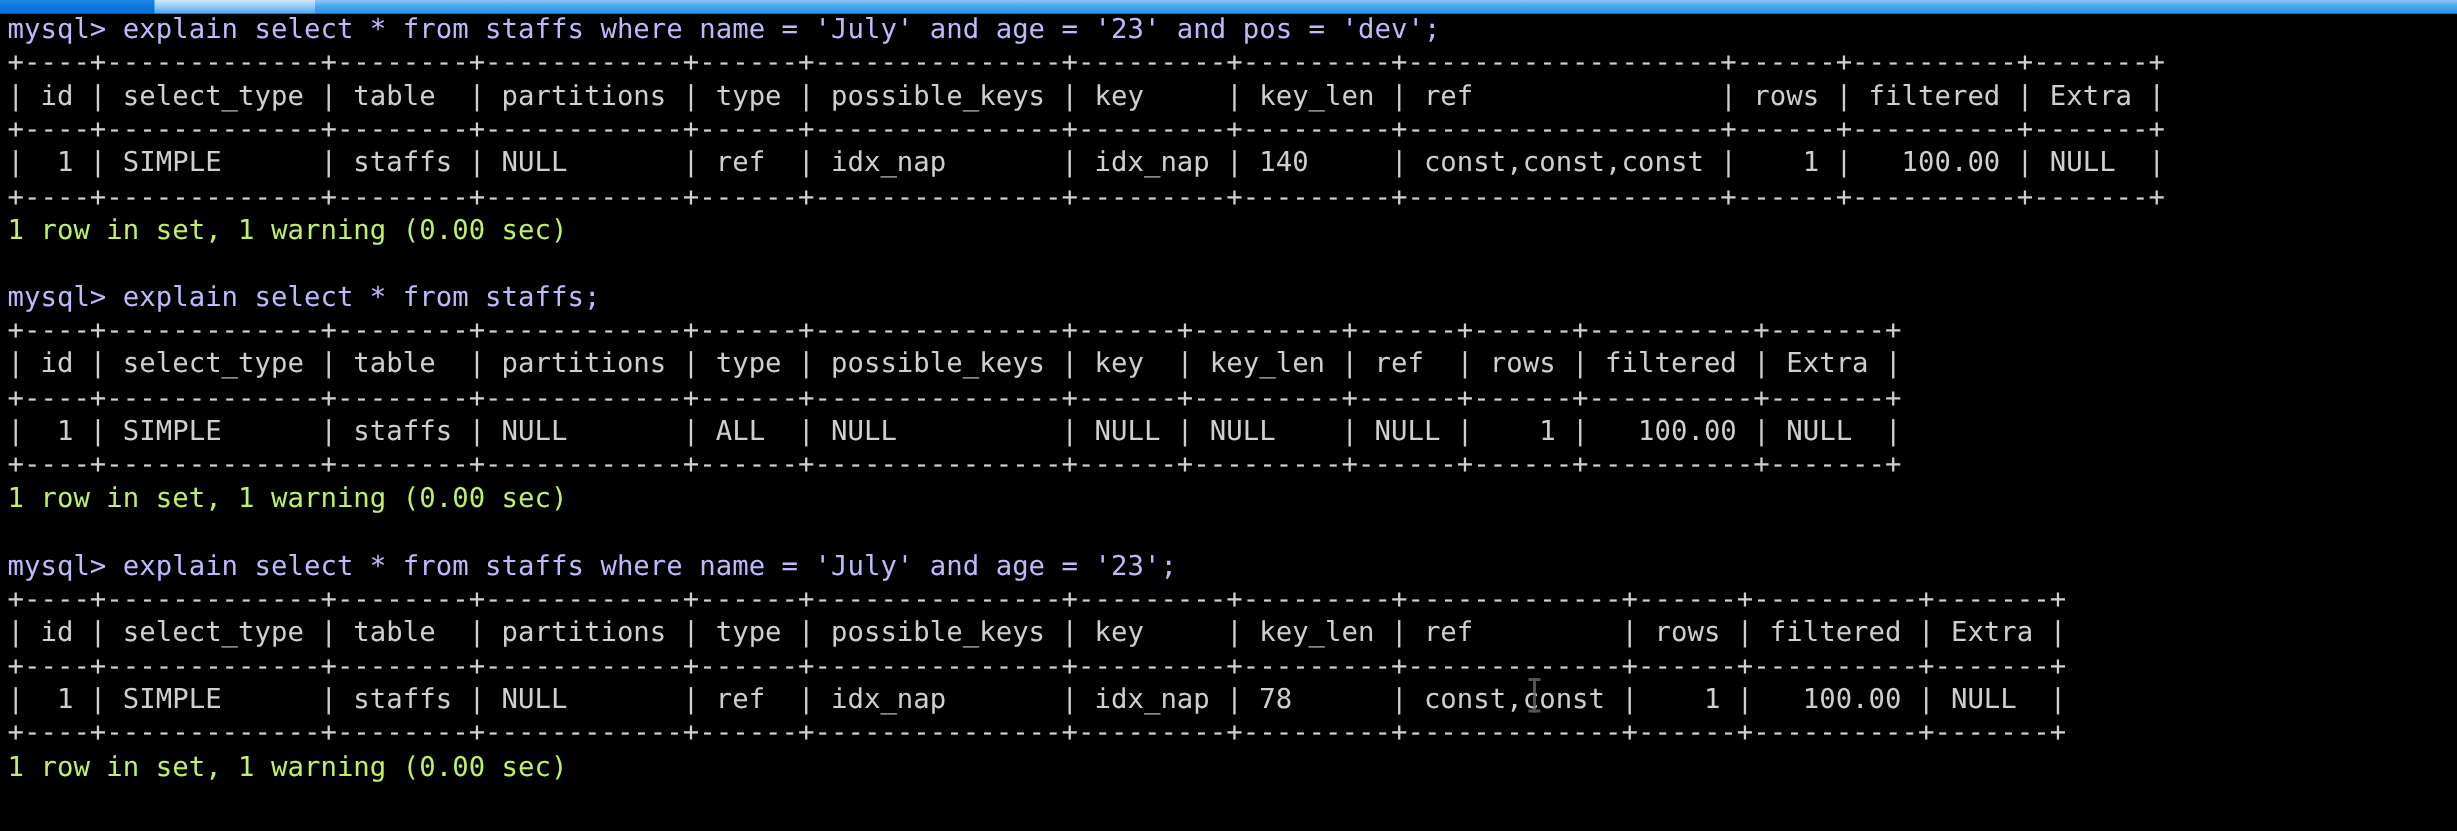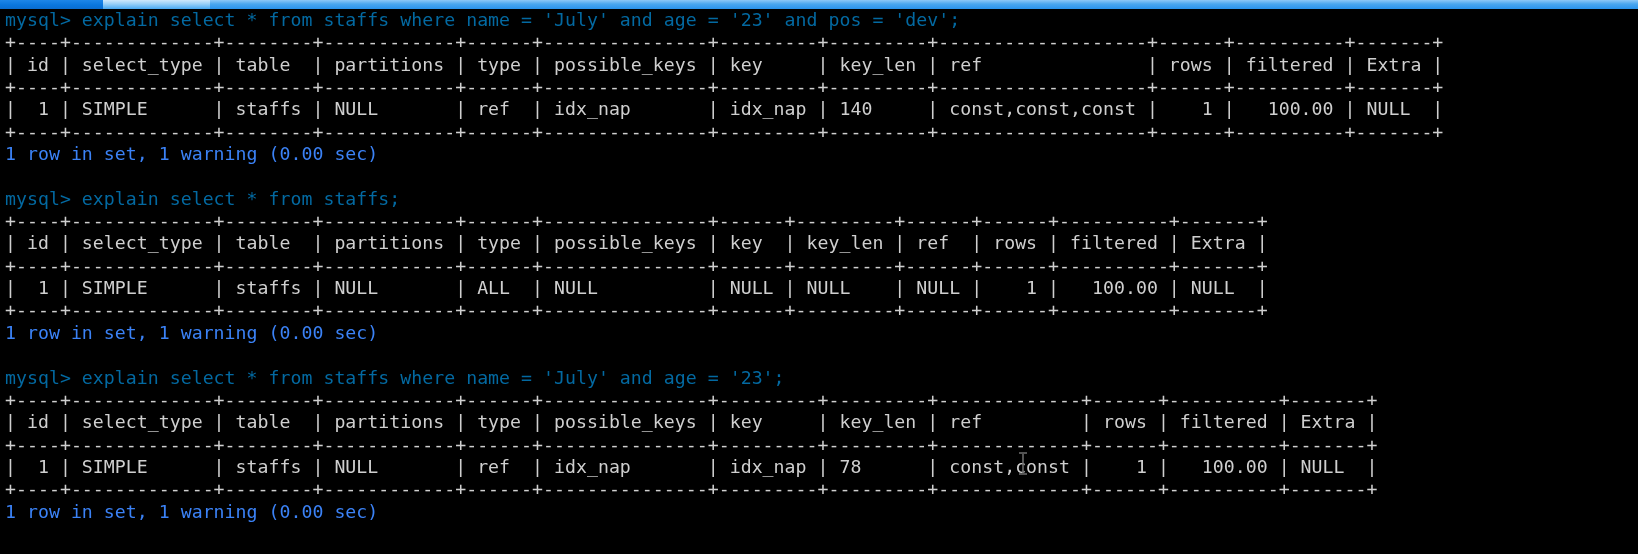--- a/index.html
+++ b/index.html
@@ -53,27 +53,27 @@
     -webkit-font-smoothing: antialiased;
   }
   .term-line {
     height: 22.35px;
     white-space: pre;
   }
   .term-line.blank-line {
     height: 22.35px;
   }
   .prompt-line {
-    color: #0369a1;
+    color: #c4b5fd;
   }
   .rule-line, .header-line, .data-line {
     color: #cfcfcf;
   }
   .status-line {
-    color: #3b82f6;
+    color: #bef264;
   }
   #mouse-text-cursor {
     position: absolute;
     left: 1022px;
     top: 452px;
     width: 2px;
     height: 23px;
     background: #6f6f6f;
     opacity: 0.75;
     pointer-events: none;

